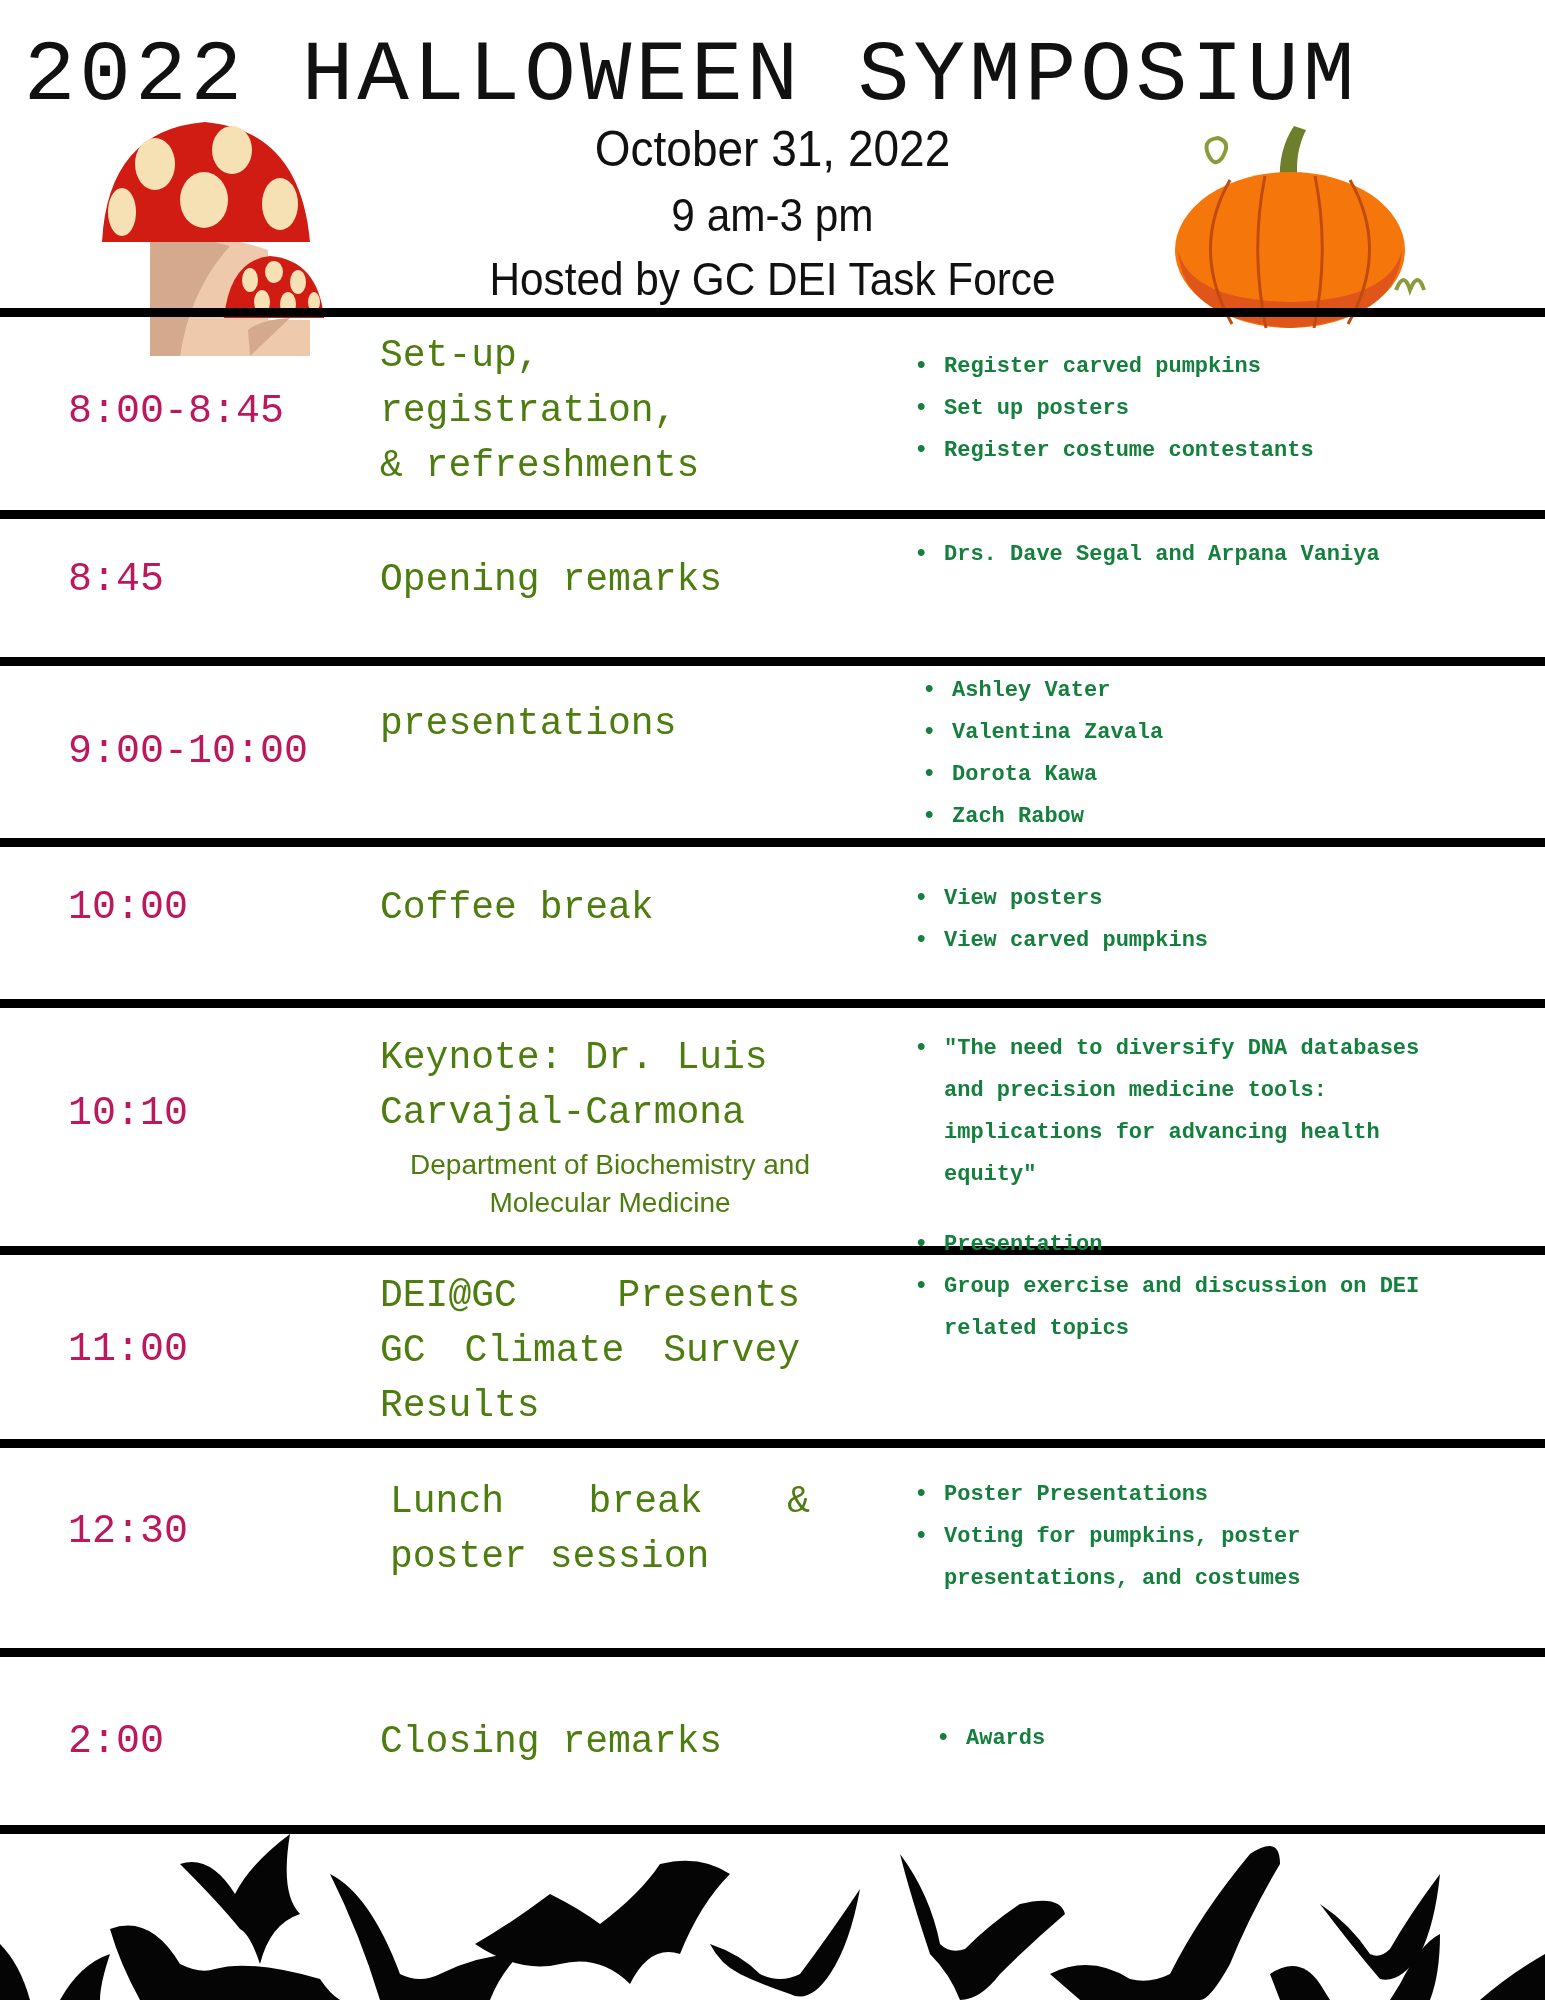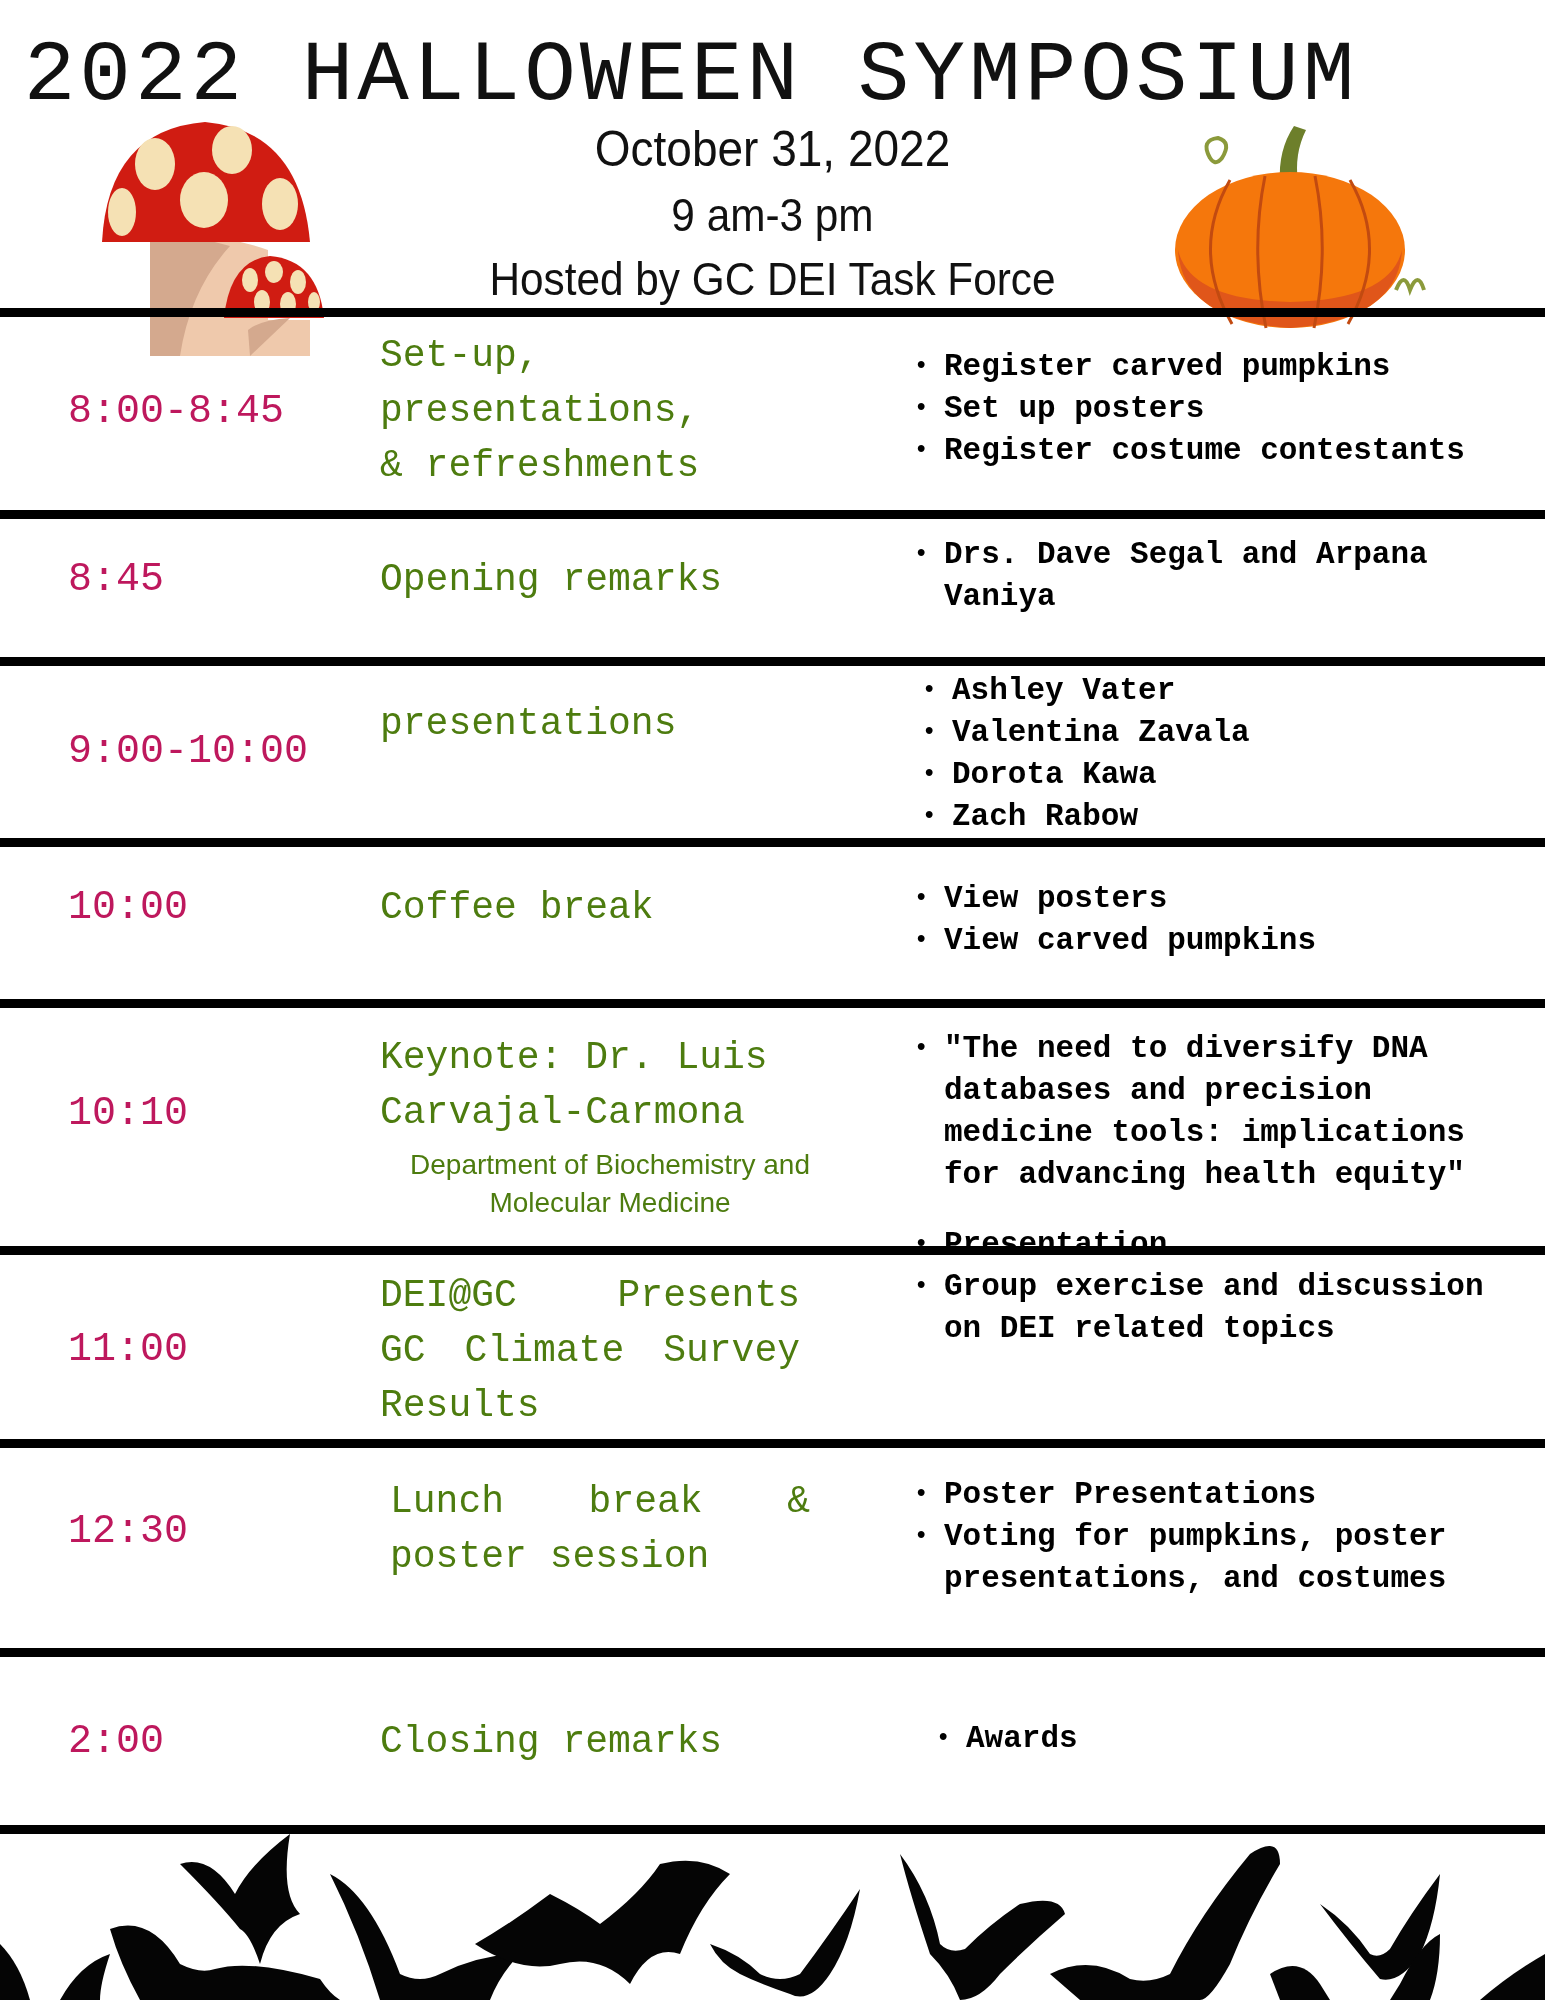--- a/index.html
+++ b/index.html
@@ -8,21 +8,21 @@
   .sub { position: absolute; left: 0; width: 1545px; text-align: center; font-family: "Liberation Sans", sans-serif; color: #111; transform: scaleX(0.92); }
   .sub.date { top: 120px; font-size: 50px; }
   .sub.time { top: 188px; font-size: 46px; }
   .sub.host { top: 252px; font-size: 46px; }
   .rule { position: absolute; left: 0; width: 1545px; height: 9px; background: #000; }
   .row { position: absolute; left: 0; width: 1545px; }
   .time-cell { position: absolute; left: 68px; font-size: 40px; line-height: 48px; color: #be185d; }
   .event-cell { position: absolute; left: 380px; font-size: 38px; line-height: 55px; color: #4d7c0f; width: 440px; }
   .event-sub { font-family: "Liberation Sans", sans-serif; font-size: 28px; line-height: 38px; text-align: center; width: 460px; margin-top: 6px; margin-left: 0; }
   .details { position: absolute; left: 912px; margin: 0; padding: 0; list-style: none; width: 600px; }
-  .details li { position: relative; padding-left: 32px; font-family: "Liberation Mono", monospace; font-weight: bold; font-size: 31px; line-height: 42px; color: #000000; }
+  .details li { position: relative; padding-left: 32px; font-family: "Liberation Mono", monospace; font-weight: bold; font-size: 22px; line-height: 42px; color: #15803d; }
   .details li::before { content: "\2022"; position: absolute; left: 2px; top: 0; font-size: 24px; }
   .justify { text-align: justify; text-align-last: justify; display: block; }
   .deco { position: absolute; }
 </style>
 </head>
 <body>
 
 <div class="title">2022 HALLOWEEN SYMPOSIUM</div>
 <div class="sub date">October 31, 2022</div>
 <div class="sub time">9 am-3 pm</div>
@@ -67,21 +67,21 @@
 <div class="rule" style="top:999px;"></div>
 <div class="rule" style="top:1246px;"></div>
 <div class="rule" style="top:1439px;"></div>
 <div class="rule" style="top:1648px;"></div>
 <div class="rule" style="top:1825px;"></div>
 
 <div class="row">
   <div class="time-cell" style="top:388px;">8:00-8:45</div>
   <div class="event-cell" style="top:328px;">
     <div>Set-up,</div>
-    <div>presentations,</div>
+    <div>registration,</div>
     <div>&amp; refreshments</div>
   </div>
   <ul class="details" style="top:346px;">
     <li>Register carved pumpkins</li>
     <li>Set up posters</li>
     <li>Register costume contestants</li>
   </ul>
 </div>
 
 <div class="row">

